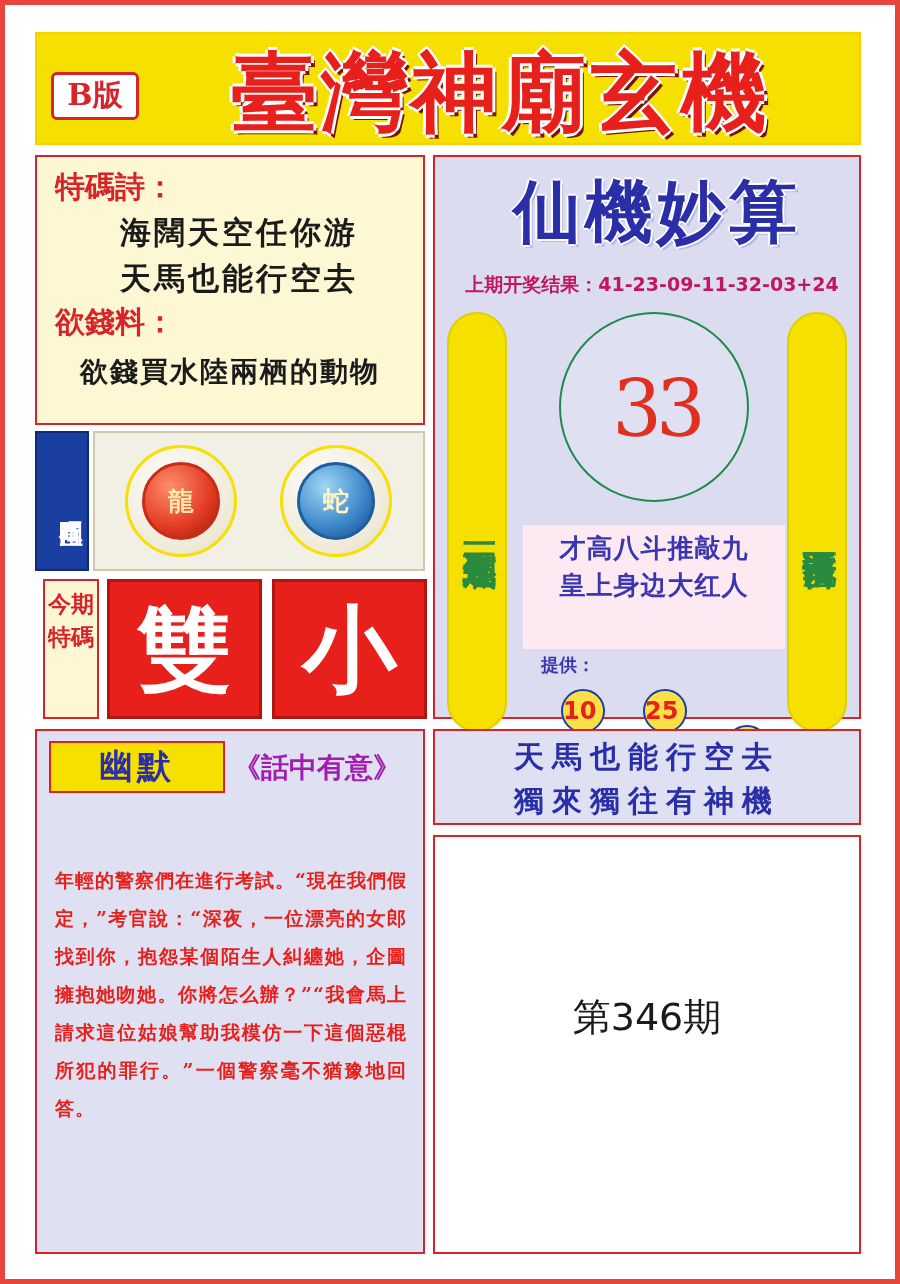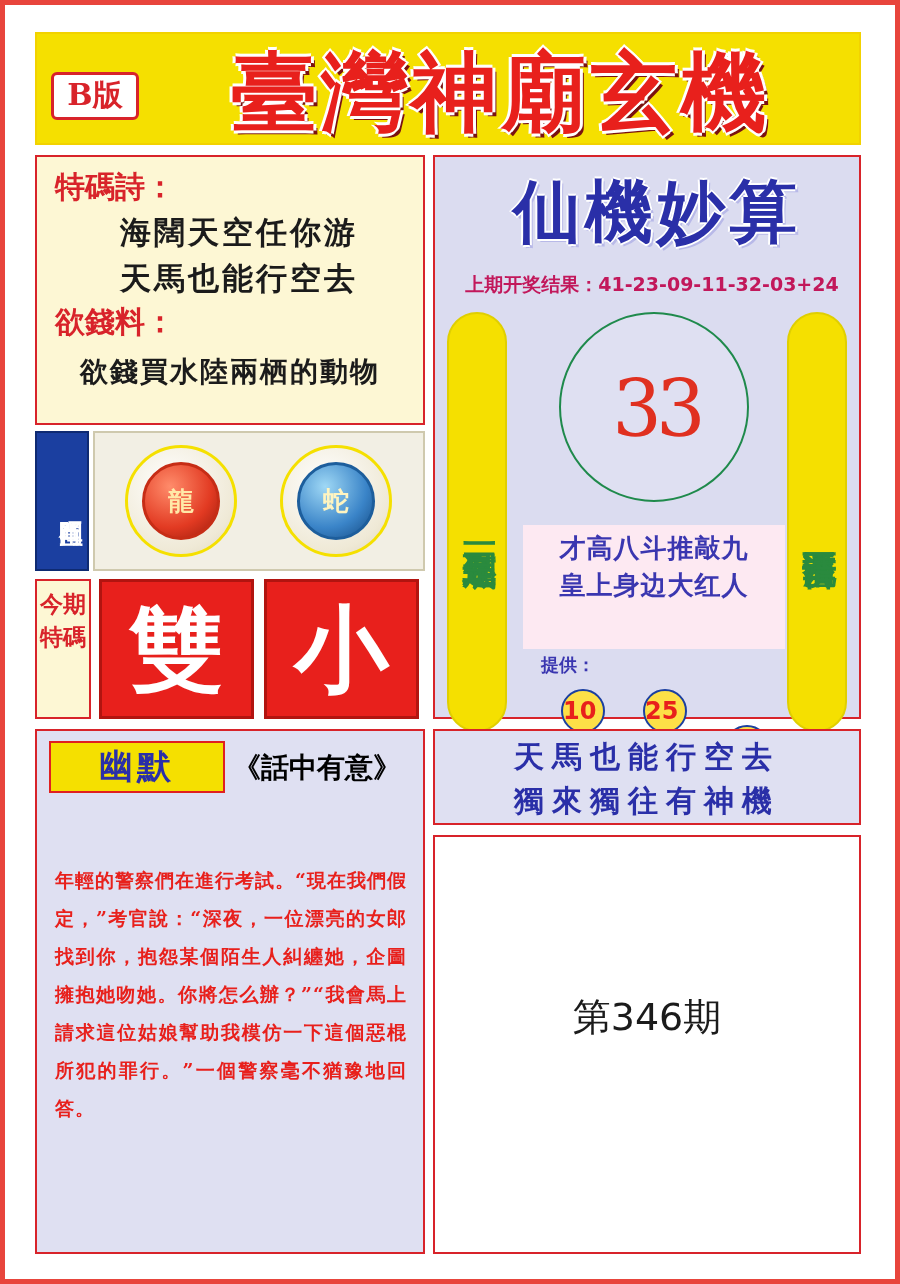--- a/index.html
+++ b/index.html
@@ -184,21 +184,21 @@
   }
   .zodiac-coin.snake {
     background: radial-gradient(circle at 35% 30%, #9fd8f5 0%, #3a84c8 60%, #154a82 100%);
     border-color: #1d5e9c;
     color: #fff4c0;
   }
 
   
   .code-row {
     position: absolute;
-    left: 8px;
+    left: 16px;
     top: 552px;
     width: 390px;
     height: 156px;
   }
   .code-label {
     position: absolute;
     left: 0;
     top: 0;
     width: 56px;
     height: 140px;
@@ -398,21 +398,21 @@
     font-weight: bold;
     line-height: 46px;
     text-align: center;
     font-family: "DejaVu Serif", "Liberation Serif", serif;
     letter-spacing: 4px;
   }
   .humor-quote {
     position: absolute;
     left: 184px;
     top: 4px;
-    color: #000000;
+    color: #a21caf;
     font-size: 28px;
     font-weight: bold;
     line-height: 46px;
     font-family: "DejaVu Serif", "Liberation Serif", serif;
   }
   .humor-subtitle {
     position: absolute;
     left: 0;
     top: 82px;
     width: 386px;

